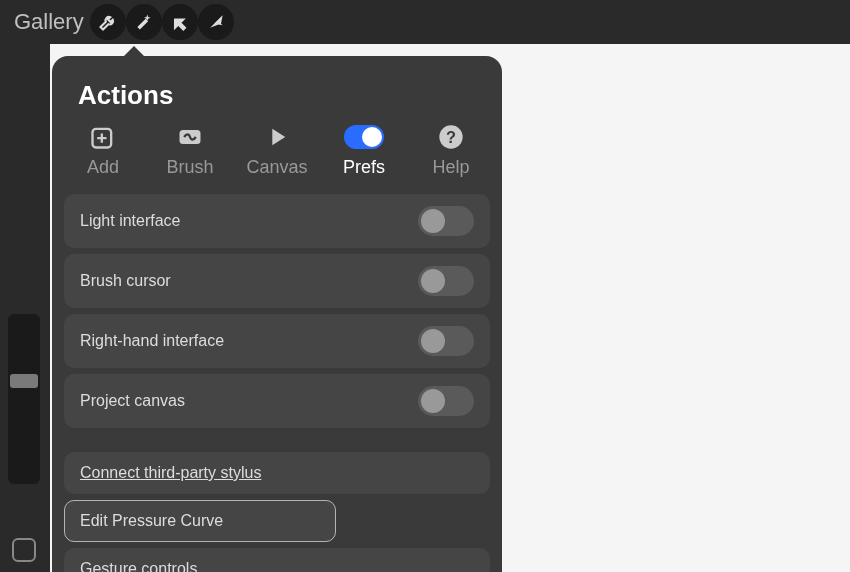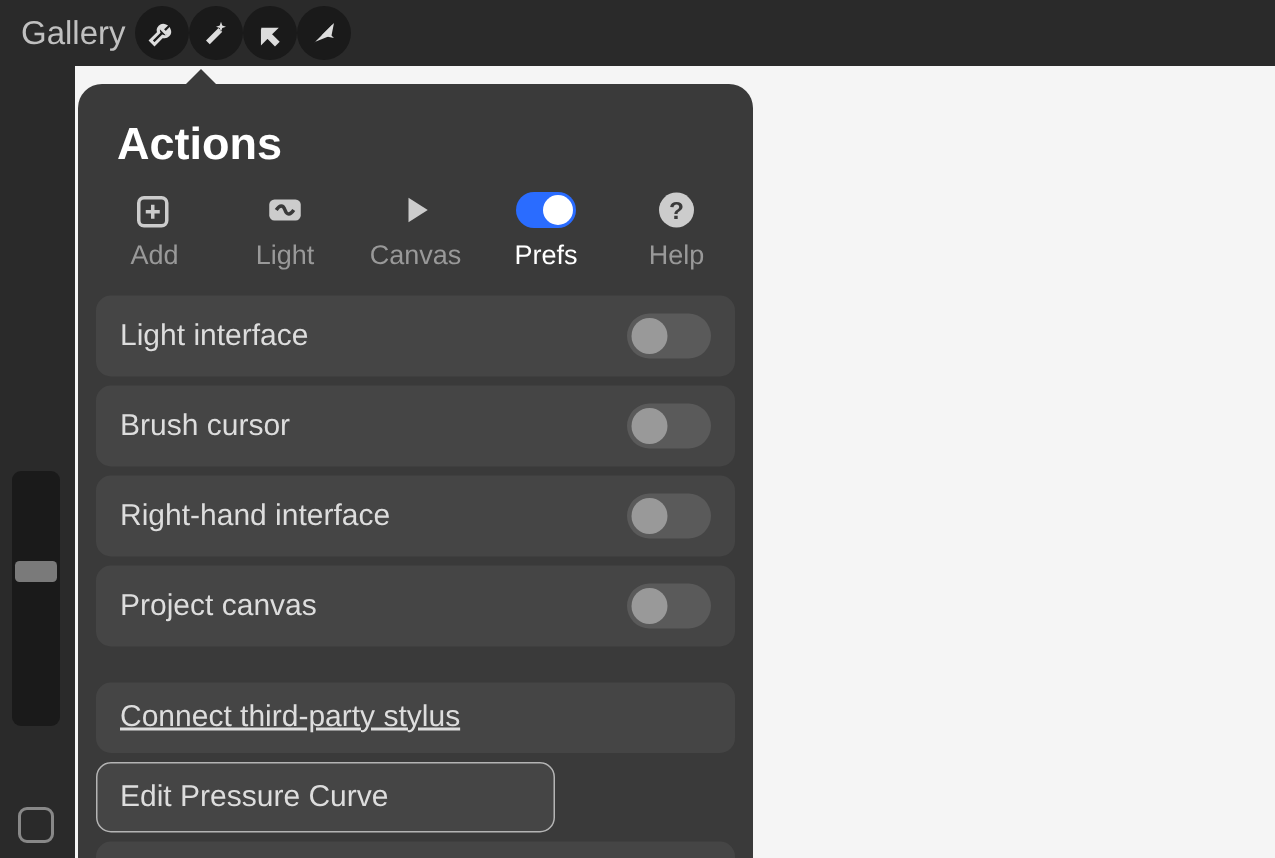--- a/index.html
+++ b/index.html
@@ -93,21 +93,21 @@
       top: -10px;
       left: 70px;
       width: 0;
       height: 0;
       border-left: 12px solid transparent;
       border-right: 12px solid transparent;
       border-bottom: 12px solid #3a3a3a;
     }
     .popover-title {
       color: #fff;
-      font-size: 30px;
+      font-size: 26px;
       font-weight: 600;
       padding: 24px 26px 14px;
     }
     .tab-row {
       display: flex;
       justify-content: space-between;
       padding: 0 18px 16px;
     }
     .tab {
       display: flex;
@@ -152,21 +152,21 @@
     }
     .setting-row {
       background: #454545;
       border-radius: 10px;
       padding: 12px 16px;
       margin-bottom: 6px;
       display: flex;
       align-items: center;
       justify-content: space-between;
       color: #ddd;
-      font-size: 20px;
+      font-size: 16px;
     }
     .setting-row.spacer-before { margin-top: 24px; text-decoration: underline; }
     .toggle {
       width: 56px;
       height: 30px;
       background: #5a5a5a;
       border-radius: 15px;
       position: relative;
     }
     .toggle::after {
@@ -176,21 +176,21 @@
       top: 3px;
       width: 24px;
       height: 24px;
       background: #999;
       border-radius: 50%;
     }
     .highlighted {
       outline: 1px solid rgba(255,255,255,0.6);
       outline-offset: -1px;
       border-radius: 10px;
-      width: 306px;
+      width: 272px;
     }
   </style>
 </head>
 <body>
 
 <div class="topbar">
   <span class="gallery-label">Gallery</span>
   <div class="tool-icon">
     <svg viewBox="0 0 24 24" fill="none" stroke="currentColor" stroke-width="2.5">
         <path d="M14.7 6.3a4 4 0 0 0-5.3 5.3L3 18l3 3 6.4-6.4a4 4 0 0 0 5.3-5.3L15 12l-3-3 2.7-2.7z"></path>
@@ -234,21 +234,21 @@
       </div>
       <span class="tab-label">Add</span>
     </div>
     <div class="tab">
       <div class="tab-icon">
         <svg viewBox="0 0 24 24" fill="currentColor">
             <rect x="3" y="6" width="18" height="12" rx="3"></rect>
             <path d="M7 12c2-3 4-3 5 0s3 3 5 0" stroke="#3a3a3a" stroke-width="2" fill="none"></path>
           </svg>
       </div>
-      <span class="tab-label">Light</span>
+      <span class="tab-label">Brush</span>
     </div>
     <div class="tab">
       <div class="tab-icon">
         <svg viewBox="0 0 24 24" fill="currentColor">
             <path d="M8 5v14l11-7z"></path>
           </svg>
       </div>
       <span class="tab-label">Canvas</span>
     </div>
     <div class="tab active">

